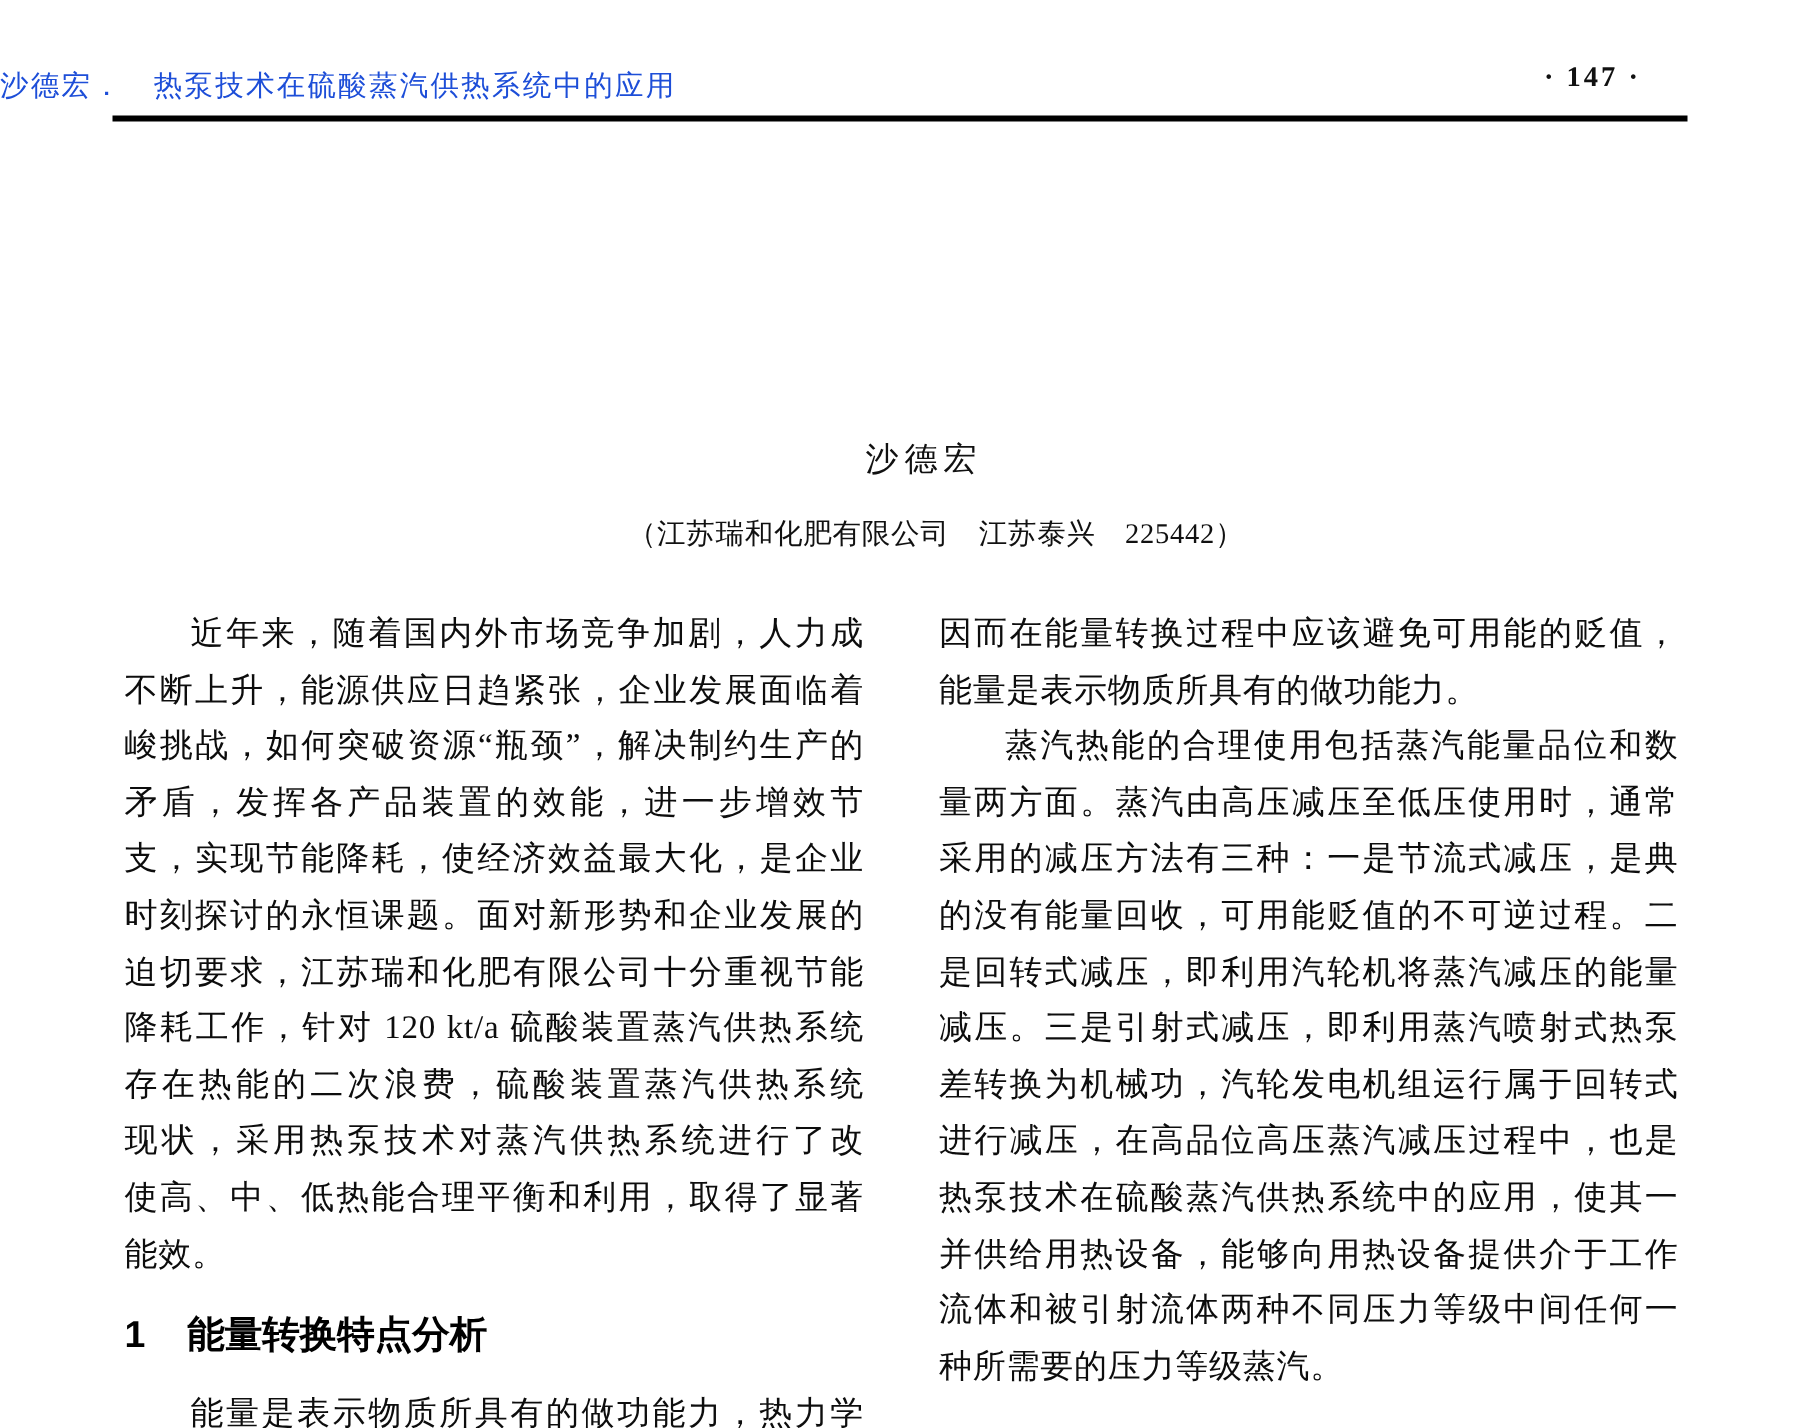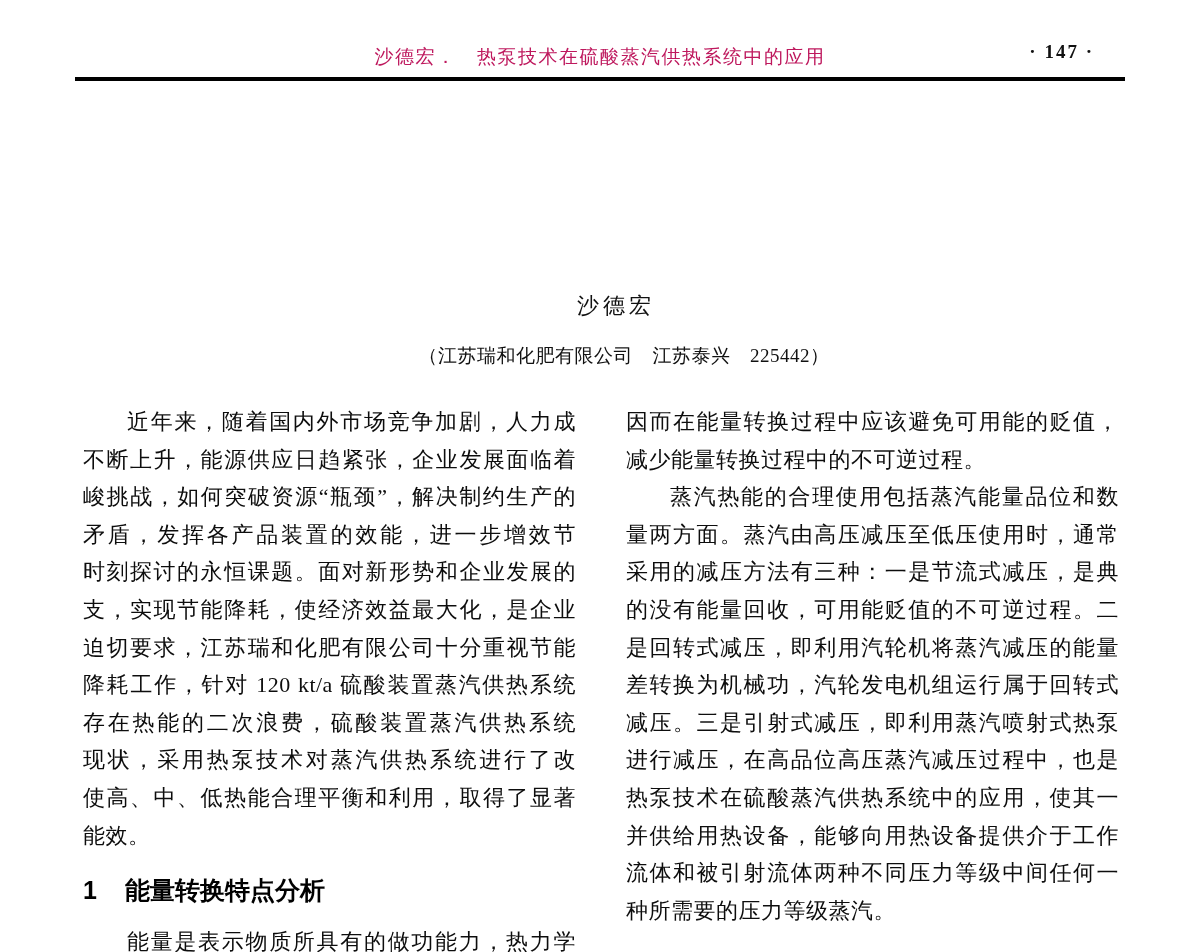--- a/index.html
+++ b/index.html
@@ -12,24 +12,24 @@
   }
   .page {
     position: relative;
     width: 1200px; height: 952px;
     background: #ffffff;
     overflow: hidden;
   }
   .running-head {
     position: absolute;
     top: 44px; left: 0; width: 100%;
-    text-align: center;
+    text-align: left;
     font-size: 19px;
     letter-spacing: 1.5px;
-    color: #be185d;
+    color: #1d4ed8;
   }
   .page-number {
     position: absolute;
     top: 41px; right: 106px;
     font-size: 19px;
     font-weight: bold;
     letter-spacing: 2px;
     color: #111;
   }
   .head-rule {
@@ -118,22 +118,22 @@
   <div class="affiliation">（江苏瑞和化肥有限公司　江苏泰兴　225442）</div>
 
   <div class="columns">
 
     <div class="column">
       <div>
           <div class="text-line indent">近年来，随着国内外市场竞争加剧，人力成本</div>
           <div class="text-line">不断上升，能源供应日趋紧张，企业发展面临着严</div>
           <div class="text-line">峻挑战，如何突破资源“瓶颈”，解决制约生产的</div>
           <div class="text-line">矛盾，发挥各产品装置的效能，进一步增效节</div>
+          <div class="text-line">支，实现节能降耗，使经济效益最大化，是企业</div>
           <div class="text-line">时刻探讨的永恒课题。面对新形势和企业发展的</div>
-          <div class="text-line">支，实现节能降耗，使经济效益最大化，是企业</div>
           <div class="text-line">迫切要求，江苏瑞和化肥有限公司十分重视节能</div>
           <div class="text-line">降耗工作，针对 120 kt/a 硫酸装置蒸汽供热系统</div>
           <div class="text-line">存在热能的二次浪费，硫酸装置蒸汽供热系统</div>
           <div class="text-line">现状，采用热泵技术对蒸汽供热系统进行了改造，</div>
           <div class="text-line">使高、中、低热能合理平衡和利用，取得了显著的</div>
           <div class="text-line last">能效。</div>
         </div>
 
       <h2 class="section-heading">
         <span>1</span>
@@ -141,28 +141,28 @@
       </h2>
 
       <div>
           <div class="text-line indent">能量是表示物质所具有的做功能力，热力学</div>
         </div>
     </div>
 
     <div class="column">
       <div>
           <div class="text-line">因而在能量转换过程中应该避免可用能的贬值，</div>
-          <div class="text-line last">减少能量转换过程中的不可逆过程。</div>
+          <div class="text-line last">能量是表示物质所具有的做功能力。</div>
           <div class="text-line indent">蒸汽热能的合理使用包括蒸汽能量品位和数</div>
           <div class="text-line">量两方面。蒸汽由高压减压至低压使用时，通常</div>
           <div class="text-line">采用的减压方法有三种：一是节流式减压，是典型</div>
           <div class="text-line">的没有能量回收，可用能贬值的不可逆过程。二</div>
           <div class="text-line">是回转式减压，即利用汽轮机将蒸汽减压的能量</div>
+          <div class="text-line">减压。三是引射式减压，即利用蒸汽喷射式热泵</div>
           <div class="text-line">差转换为机械功，汽轮发电机组运行属于回转式</div>
-          <div class="text-line">减压。三是引射式减压，即利用蒸汽喷射式热泵</div>
           <div class="text-line">进行减压，在高品位高压蒸汽减压过程中，也是将</div>
           <div class="text-line">热泵技术在硫酸蒸汽供热系统中的应用，使其一</div>
           <div class="text-line">并供给用热设备，能够向用热设备提供介于工作</div>
           <div class="text-line">流体和被引射流体两种不同压力等级中间任何一</div>
           <div class="text-line last">种所需要的压力等级蒸汽。</div>
         </div>
     </div>
 
   </div>
 

